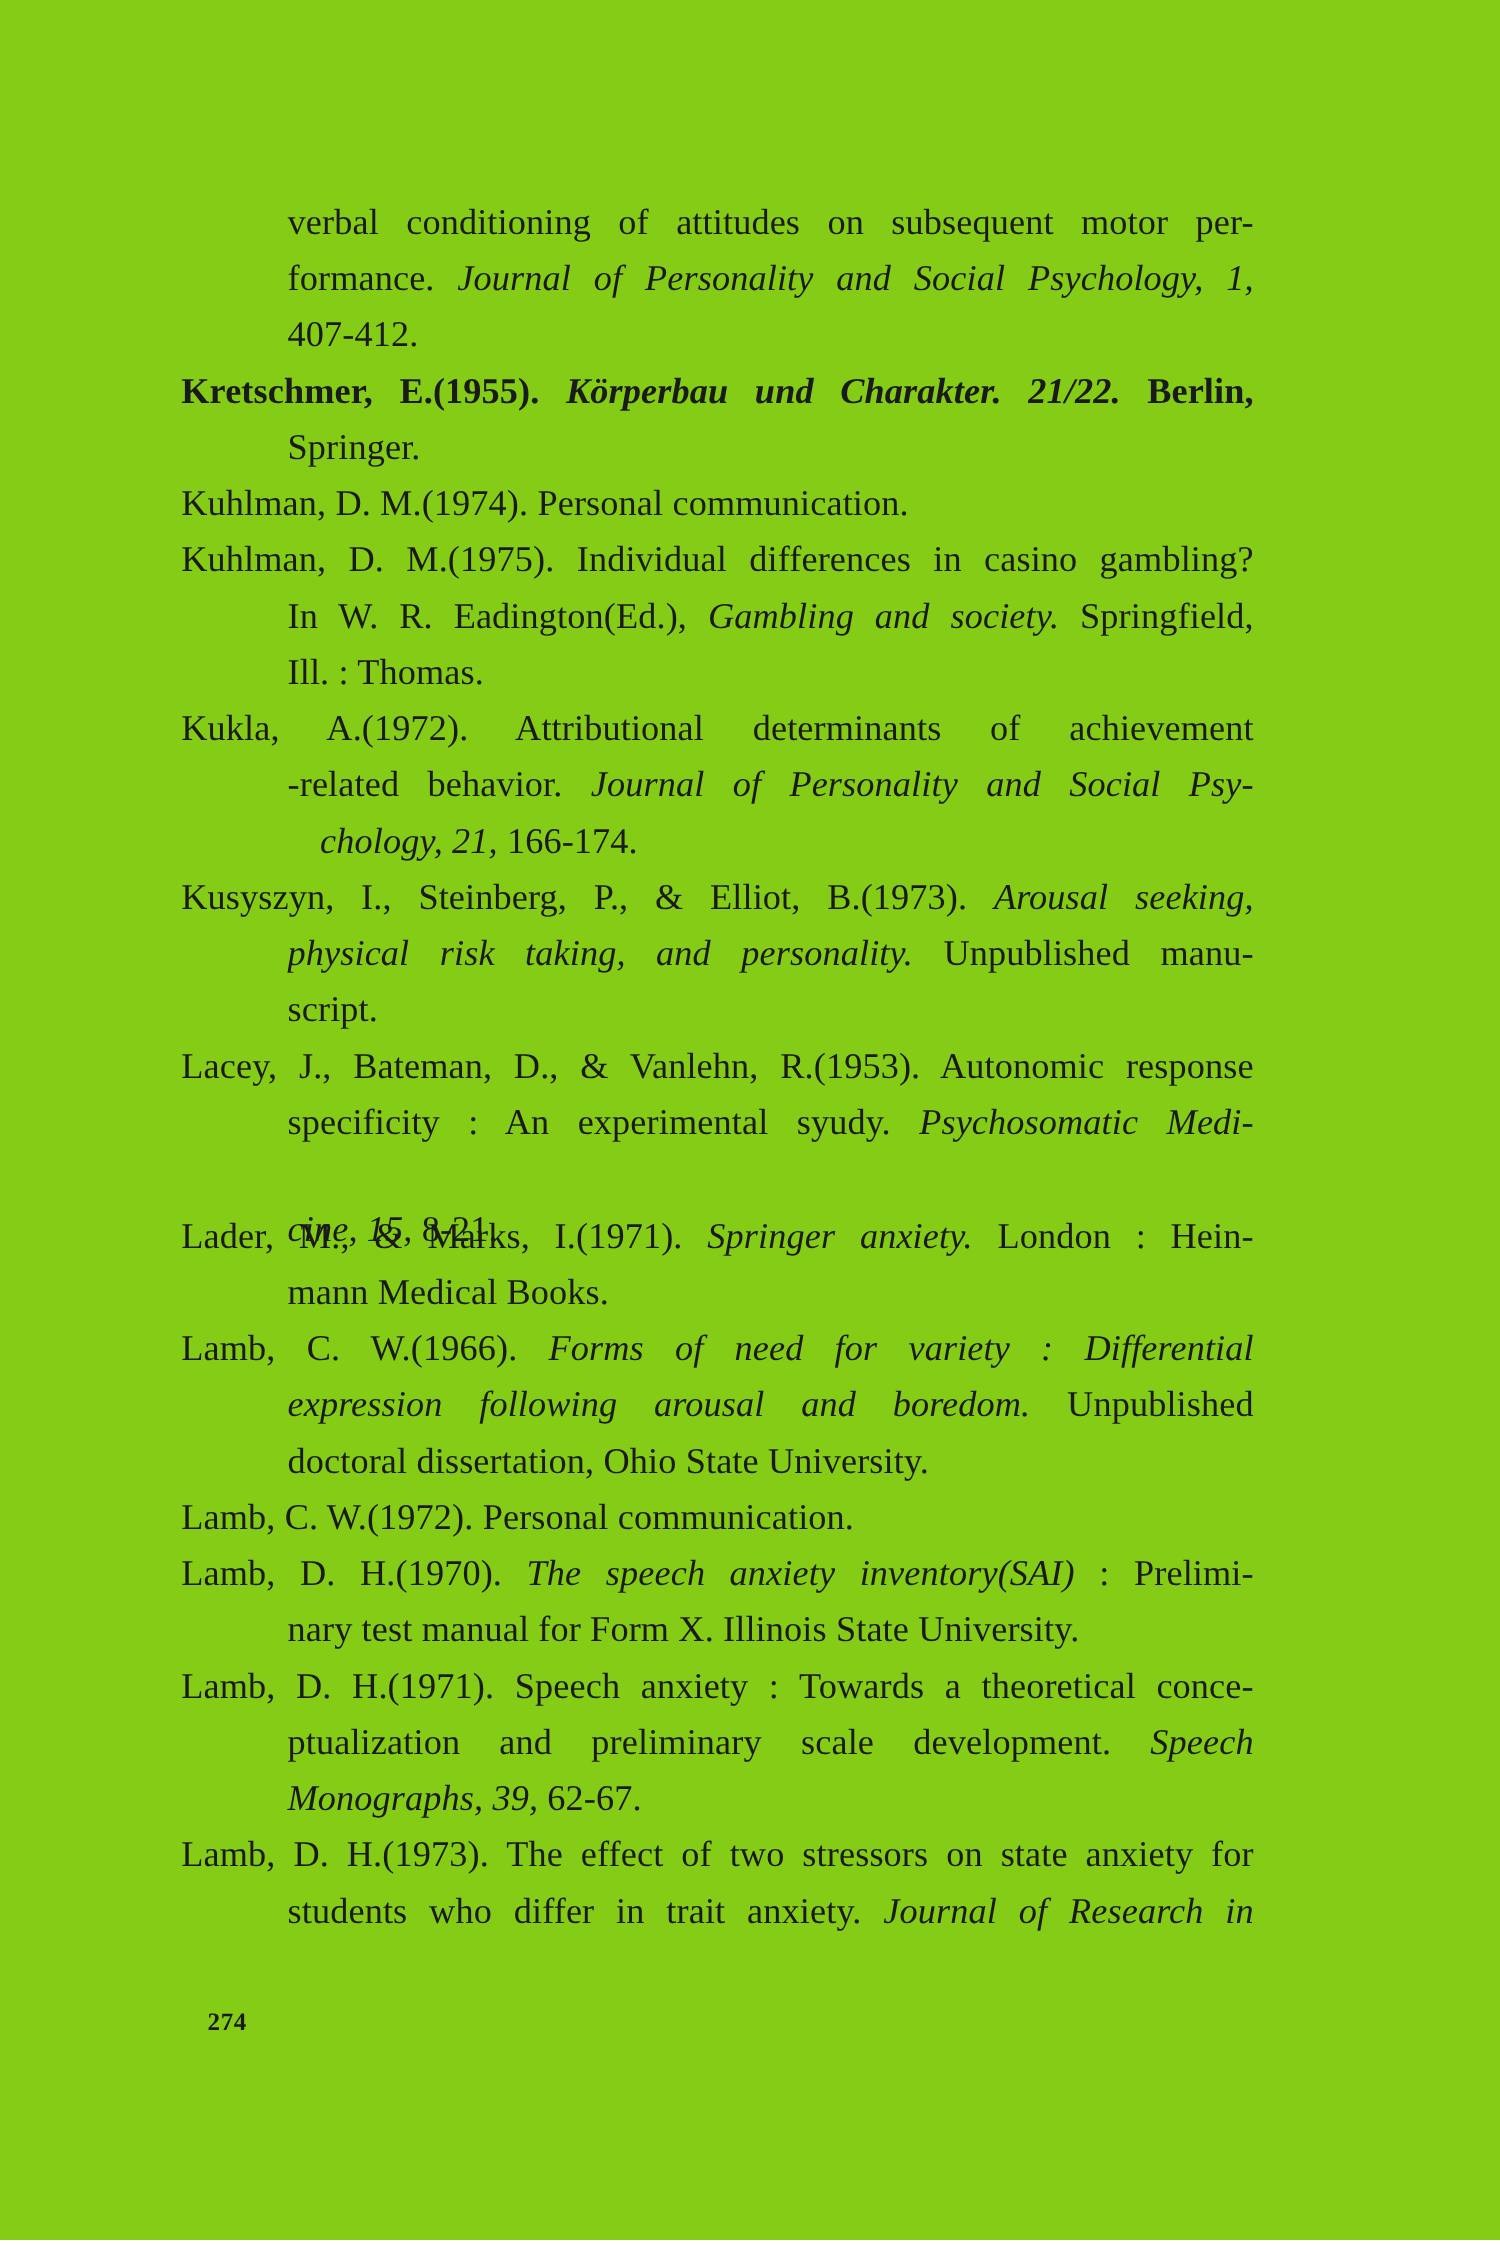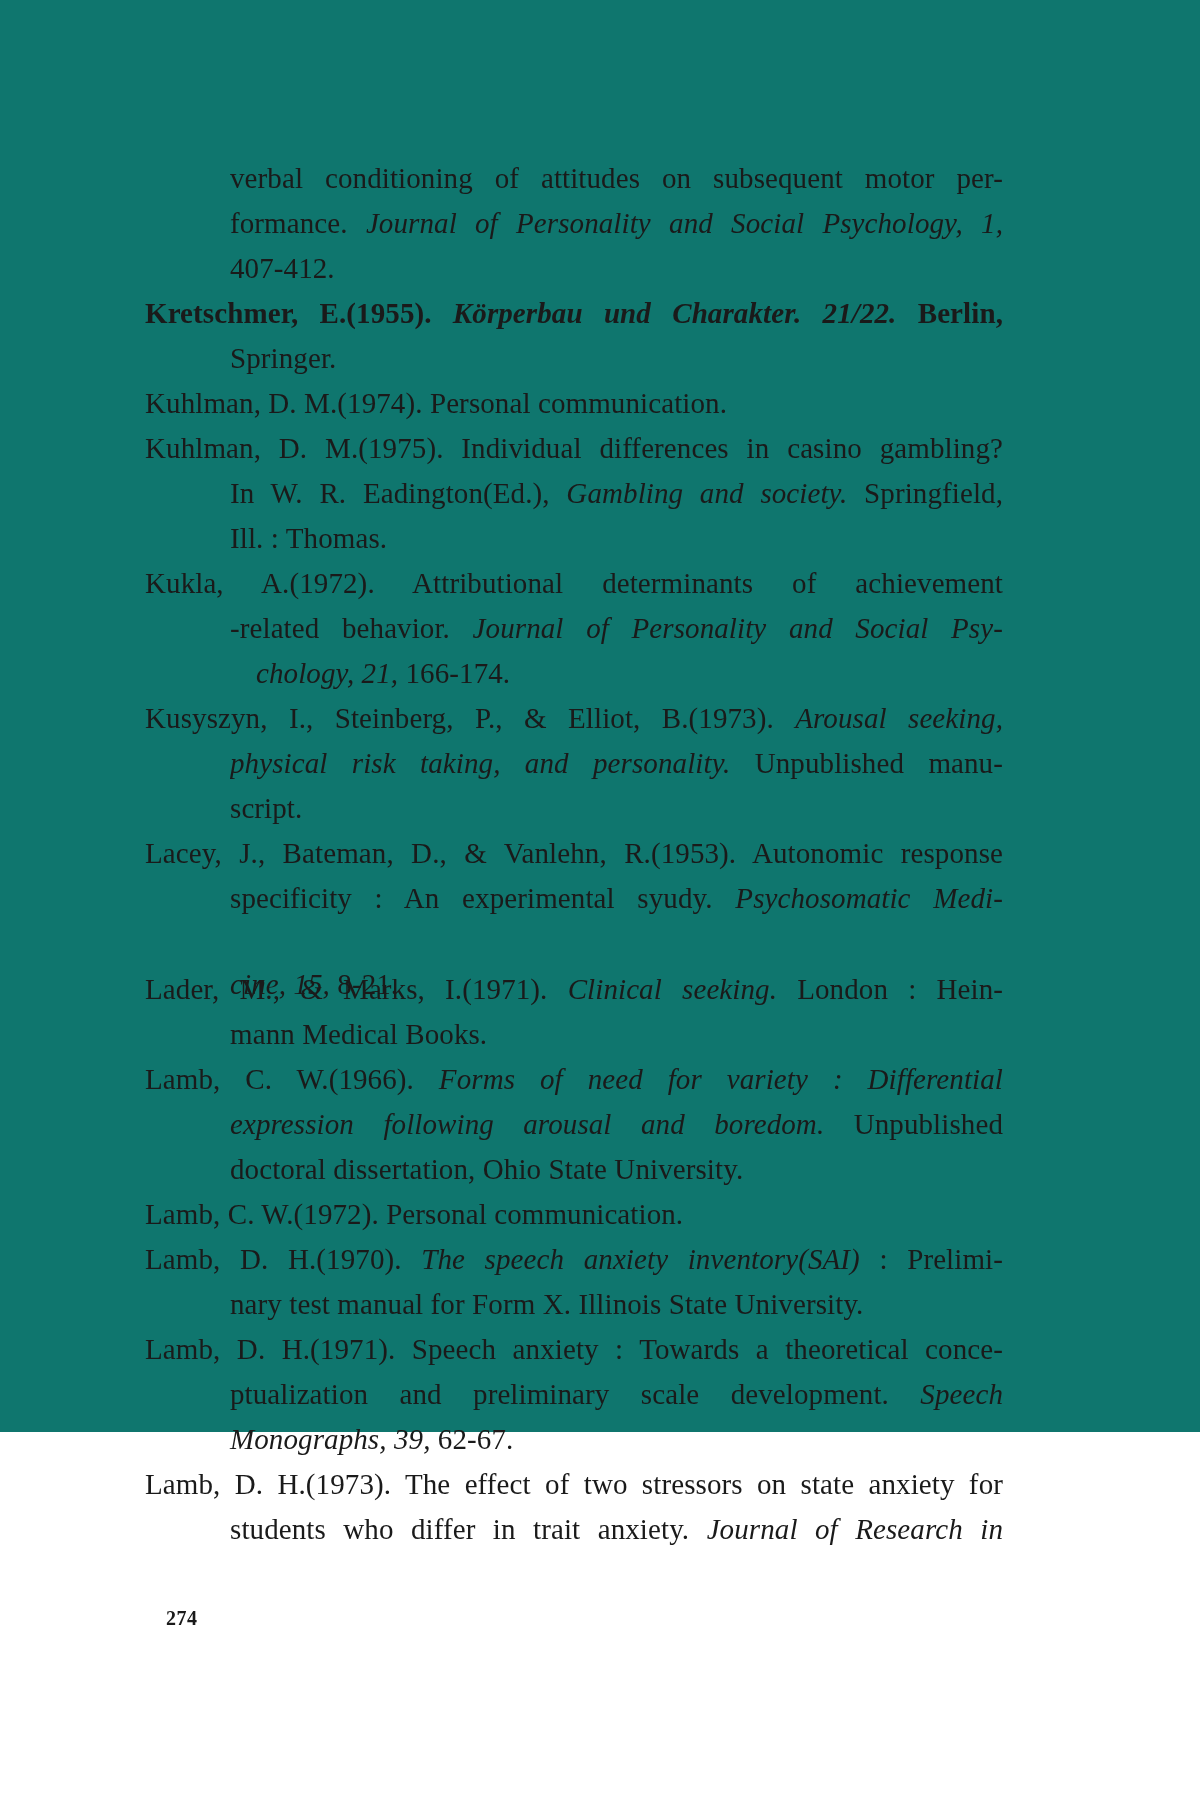--- a/index.html
+++ b/index.html
@@ -11,22 +11,22 @@
     width: 1200px;
     height: 1800px;
     position: relative;
     overflow: hidden;
     font-family: "Liberation Serif", "DejaVu Serif", serif;
     color: #1a1a1a;
   }
   #page {
     position: absolute;
     left: 0; top: 0;
-    width: 1200px; height: 1432px;
-    background: #0f766e;
+    width: 1200px; height: 1792px;
+    background: #84cc16;
   }
   .ref-line {
     position: absolute;
     height: 45px;
     font-size: 29px;
     line-height: 45px;
     white-space: nowrap;
     letter-spacing: 0.1px;
   }
   .ref-line.first { left: 145px; width: 858px; }
@@ -65,21 +65,21 @@
       <div class="ref-line cont" style="top: 516px;"><span>Ill. : Thomas.</span></div>
       <div class="ref-line first justify" style="top: 561px;"><span>Kukla, A.(1972). Attributional determinants of achievement</span></div>
       <div class="ref-line cont justify" style="top: 606px;"><span>-related behavior. </span><span class="it">Journal of Personality and Social Psy-</span></div>
       <div class="ref-line cont" style="top: 651px; margin-left: 26px;"><span class="it">chology, 21,</span><span> 166-174.</span></div>
       <div class="ref-line first justify" style="top: 696px;"><span>Kusyszyn, I., Steinberg, P., &amp; Elliot, B.(1973). </span><span class="it">Arousal seeking,</span></div>
       <div class="ref-line cont justify" style="top: 741px;"><span class="it">physical risk taking, and personality.</span><span> Unpublished manu-</span></div>
       <div class="ref-line cont" style="top: 786px;"><span>script.</span></div>
       <div class="ref-line first justify" style="top: 831px;"><span>Lacey, J., Bateman, D., &amp; Vanlehn, R.(1953). Autonomic response</span></div>
       <div class="ref-line cont justify" style="top: 876px;"><span>specificity : An experimental syudy. </span><span class="it">Psychosomatic Medi-</span></div>
       <div class="ref-line cont" style="top: 922px; margin-top: 40px;"><span class="it">cine, 15,</span><span> 8-21.</span></div>
-      <div class="ref-line first justify" style="top: 967px;"><span>Lader, M., &amp; Marks, I.(1971). </span><span class="it">Clinical seeking.</span><span> London : Hein-</span></div>
+      <div class="ref-line first justify" style="top: 967px;"><span>Lader, M., &amp; Marks, I.(1971). </span><span class="it">Springer anxiety.</span><span> London : Hein-</span></div>
       <div class="ref-line cont" style="top: 1012px;"><span>mann Medical Books.</span></div>
       <div class="ref-line first justify" style="top: 1057px;"><span>Lamb, C. W.(1966). </span><span class="it">Forms of need for variety : Differential</span></div>
       <div class="ref-line cont justify" style="top: 1102px;"><span class="it">expression following arousal and boredom.</span><span> Unpublished</span></div>
       <div class="ref-line cont" style="top: 1147px;"><span>doctoral dissertation, Ohio State University.</span></div>
       <div class="ref-line first" style="top: 1192px;"><span>Lamb, C. W.(1972). Personal communication.</span></div>
       <div class="ref-line first justify" style="top: 1237px;"><span>Lamb, D. H.(1970). </span><span class="it">The speech anxiety inventory(SAI)</span><span> : Prelimi-</span></div>
       <div class="ref-line cont" style="top: 1282px;"><span>nary test manual for Form X. Illinois State University.</span></div>
       <div class="ref-line first justify" style="top: 1327px;"><span>Lamb, D. H.(1971). Speech anxiety : Towards a theoretical conce-</span></div>
       <div class="ref-line cont justify" style="top: 1372px;"><span>ptualization and preliminary scale development. </span><span class="it">Speech</span></div>
       <div class="ref-line cont" style="top: 1417px;"><span class="it">Monographs, 39,</span><span> 62-67.</span></div>

